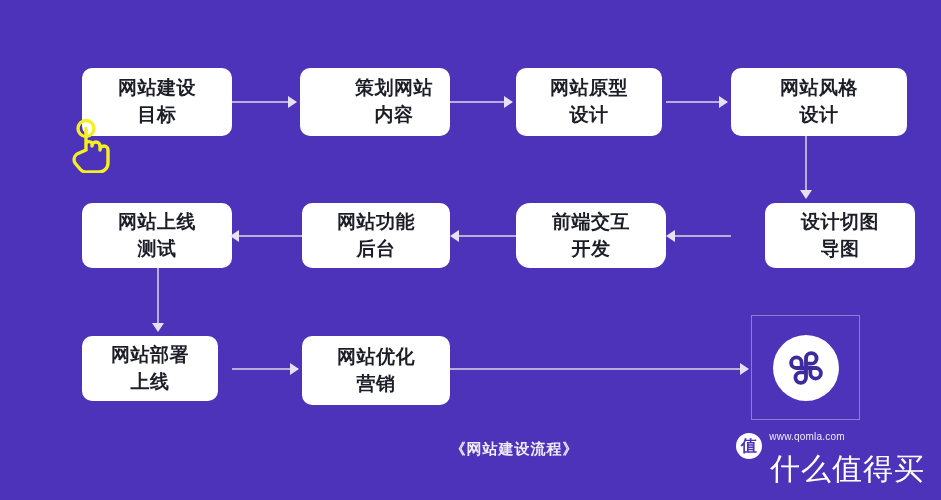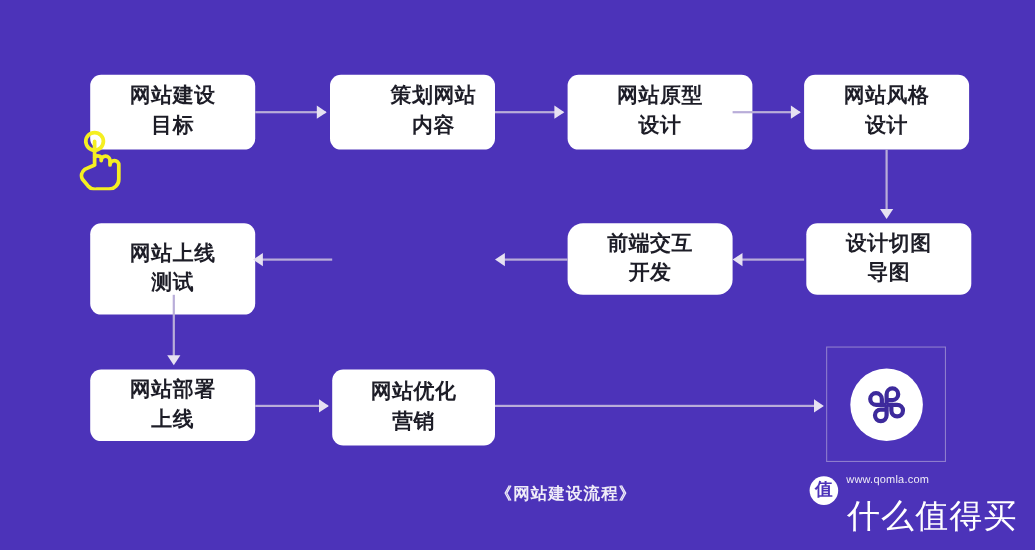--- a/index.html
+++ b/index.html
@@ -164,47 +164,51 @@
   <div class="node" style="left:82px;top:68px;width:150px;height:68px;">
     <span class="ln">网站建设</span>
     <span class="ln">目标</span>
   </div>
 
   <div class="node" style="left:300px;top:68px;width:150px;height:68px;padding-left:38px;">
     <span class="ln">策划网站</span>
     <span class="ln">内容</span>
   </div>
 
-  <div class="node" style="left:516px;top:68px;width:168px;height:68px;">
+  <div class="node" style="left:516px;top:68px;width:146px;height:68px;">
     <span class="ln">网站原型</span>
     <span class="ln">设计</span>
   </div>
 
-  <div class="node" style="left:731px;top:68px;width:150px;height:68px;">
+  <div class="node" style="left:731px;top:68px;width:176px;height:68px;">
     <span class="ln">网站风格</span>
     <span class="ln">设计</span>
   </div>
 
-  <div class="node" style="left:82px;top:203px;width:150px;height:83px;align-items:center;">
+  <div class="node" style="left:82px;top:203px;width:150px;height:65px;align-items:center;">
     <span class="ln">网站上线</span>
     <span class="ln">测试</span>
   </div>
 
+  <div class="node" style="left:302px;top:203px;width:148px;height:65px;">
+    <span class="ln">网站功能</span>
+    <span class="ln">后台</span>
+  </div>
 
   <div class="node" style="left:516px;top:203px;width:150px;height:65px;border-radius:14px;">
     <span class="ln">前端交互</span>
     <span class="ln">开发</span>
   </div>
 
-  <div class="node" style="left:733px;top:203px;width:150px;height:65px;">
+  <div class="node" style="left:765px;top:203px;width:150px;height:65px;">
     <span class="ln">设计切图</span>
     <span class="ln">导图</span>
   </div>
 
-  <div class="node" style="left:82px;top:336px;width:150px;height:65px;">
+  <div class="node" style="left:82px;top:336px;width:136px;height:65px;">
     <span class="ln">网站部署</span>
     <span class="ln">上线</span>
   </div>
 
   <div class="node" style="left:302px;top:336px;width:148px;height:69px;">
     <span class="ln">网站优化</span>
     <span class="ln">营销</span>
   </div>
 
   <div class="conn-h" style="left:232px;top:101px;width:64px;"></div>

